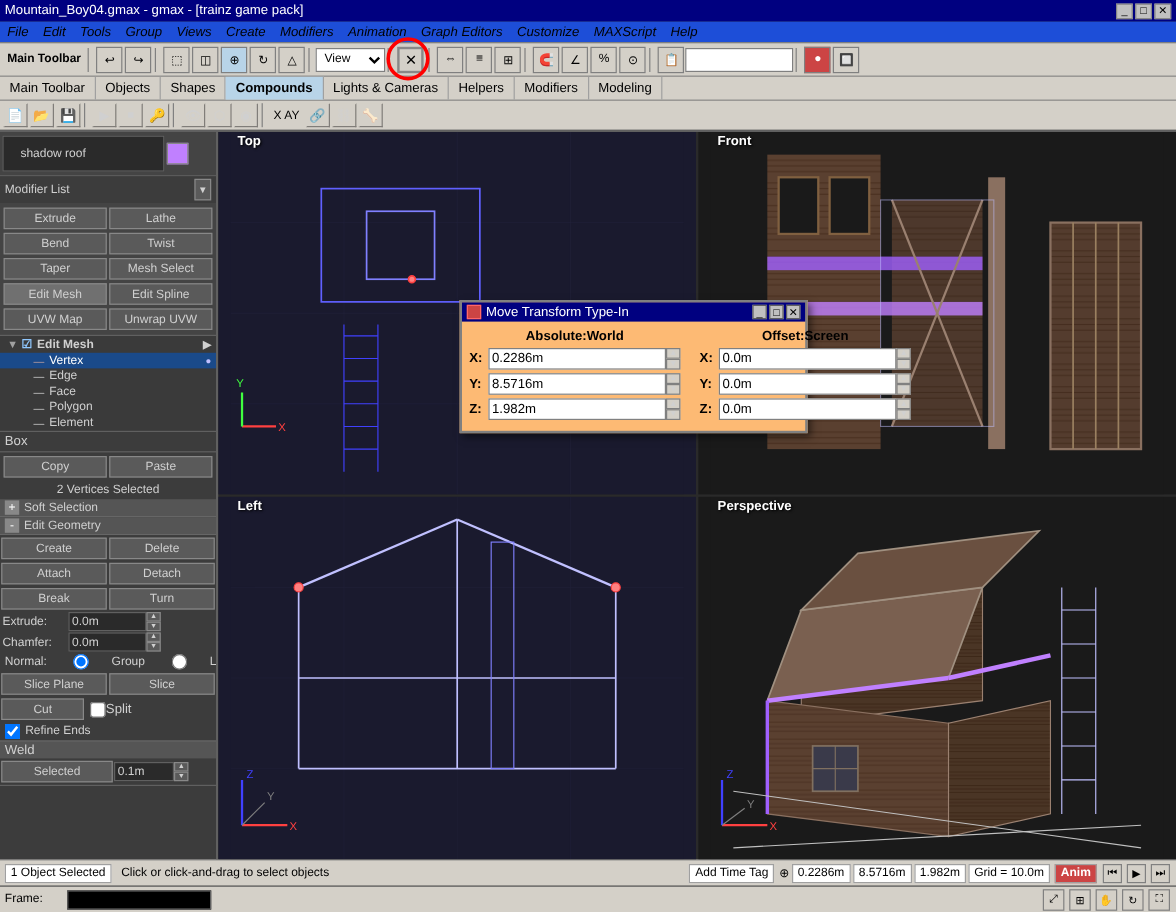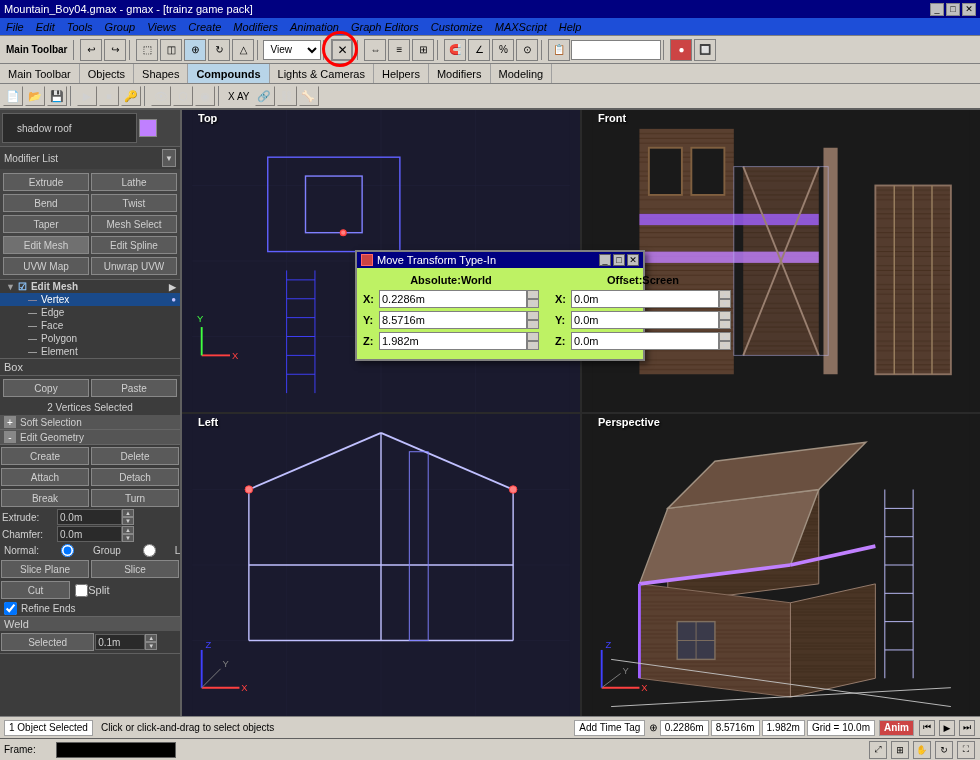--- a/index.html
+++ b/index.html
@@ -372,23 +372,23 @@
       height: 16px;
       padding: 0 4px;
       border: 1px solid #606060;
       min-width: 80px;
     }
 
     
     #move-dialog {
       position: absolute;
       top: 250px;
-      left: 355px;
+      left: 383px;
       width: 290px;
-      background: #bef264;
+      background: #fdba74;
       border: 2px solid #808080;
       box-shadow: 3px 3px 6px rgba(0,0,0,0.5);
       z-index: 100;
     }
     .dialog-titlebar {
       background: #000080;
       color: white;
       height: 16px;
       display: flex;
       align-items: center;

